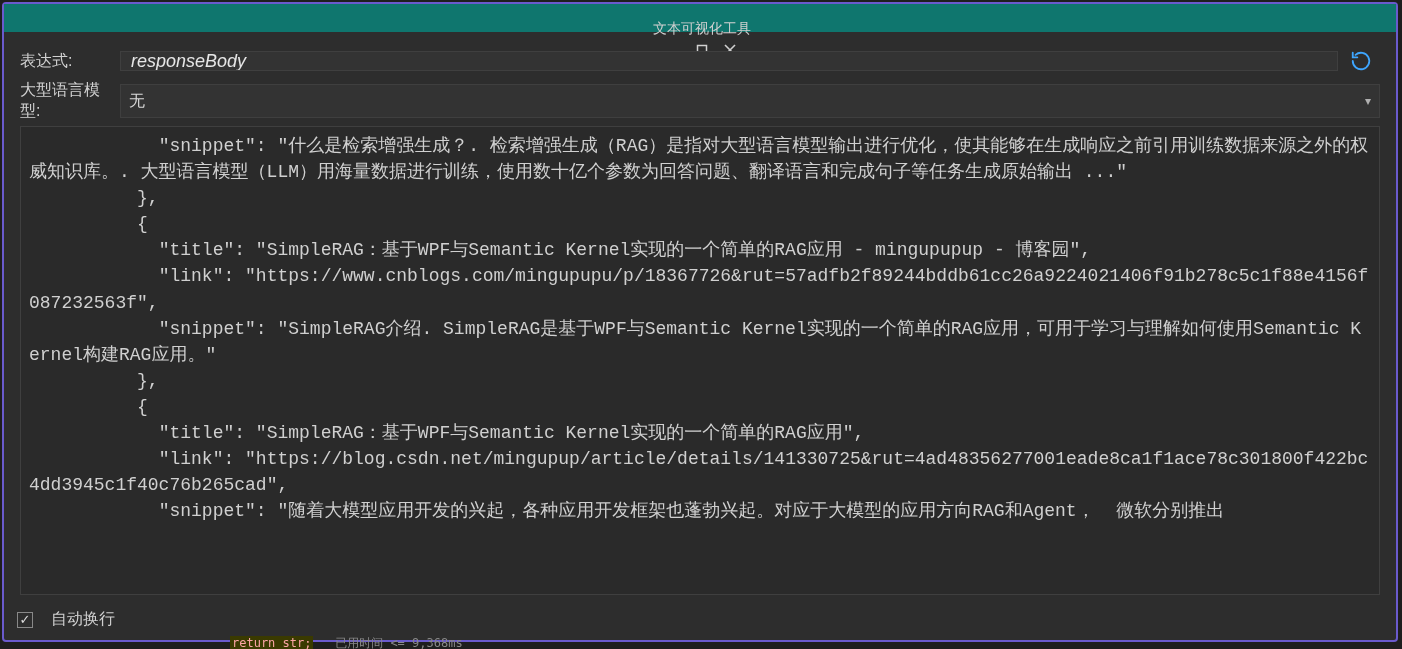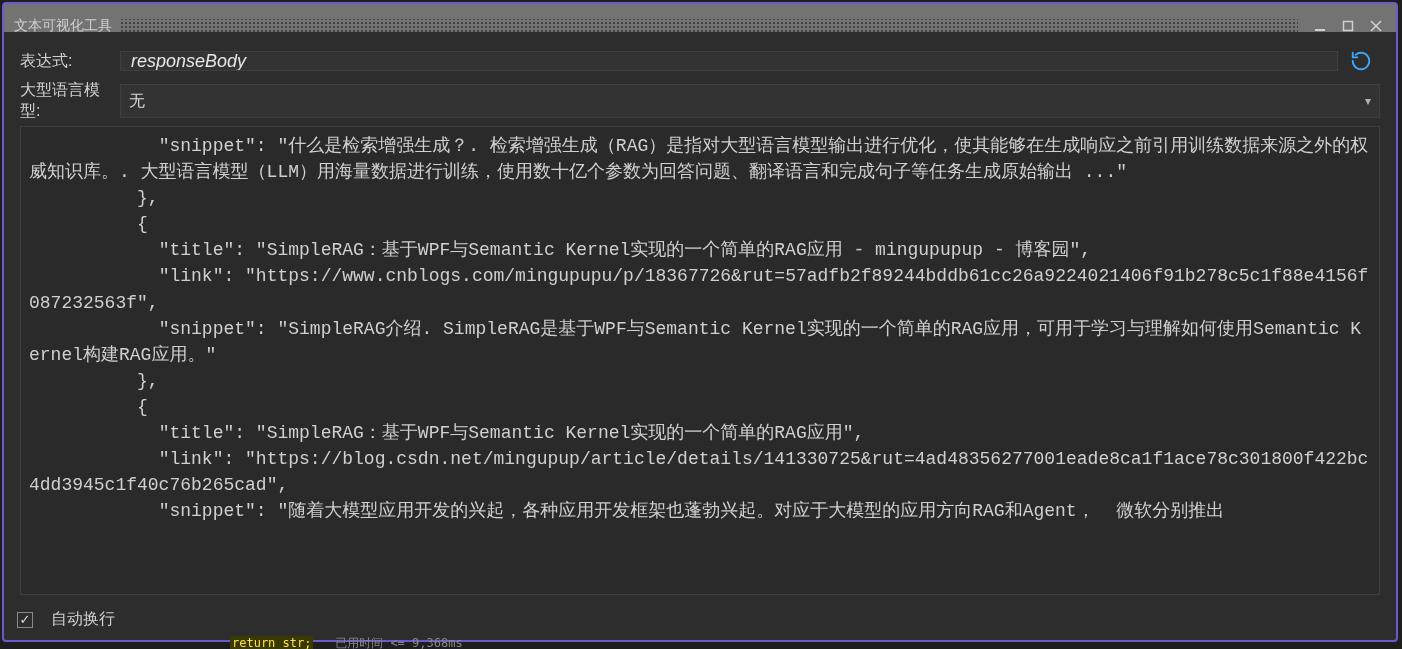--- a/index.html
+++ b/index.html
@@ -19,23 +19,24 @@
     border-radius: 4px;
     background: #2d2d2d;
     display: flex;
     flex-direction: column;
   }
   .titlebar {
     height: 28px;
     display: flex;
     align-items: center;
     padding: 16px 6px 0 10px;
-    background: #737373;
+    background: #0f766e;
     color: #d0d0d0;
     font-size: 14px;
+    flex-direction: column;
   }
   .titlebar .drag-dots {
     flex: 1;
     height: 14px;
     margin: 0 8px;
     background-image: radial-gradient(#444 1px, transparent 1px);
     background-size: 4px 4px;
     background-position: 0 2px;
   }
   .win-btns { display: flex; gap: 0; }
@@ -142,21 +143,21 @@
 
   .bg-strip {
     position: absolute;
     bottom: 0; left: 230px;
     height: 14px;
     color: #888;
     font-family: Consolas, monospace;
     font-size: 12px;
     white-space: nowrap;
   }
-  .bg-strip .kw { background: #3a3a00; color: #fde047; padding: 0 2px; }
+  .bg-strip .kw { background: #3a3a00; color: #fca5a5; padding: 0 2px; }
 </style>
 </head>
 <body>
 
 <div class="window">
 
   <div class="titlebar">
     <span>文本可视化工具</span>
     <div class="drag-dots"></div>
     <div class="win-btns">

